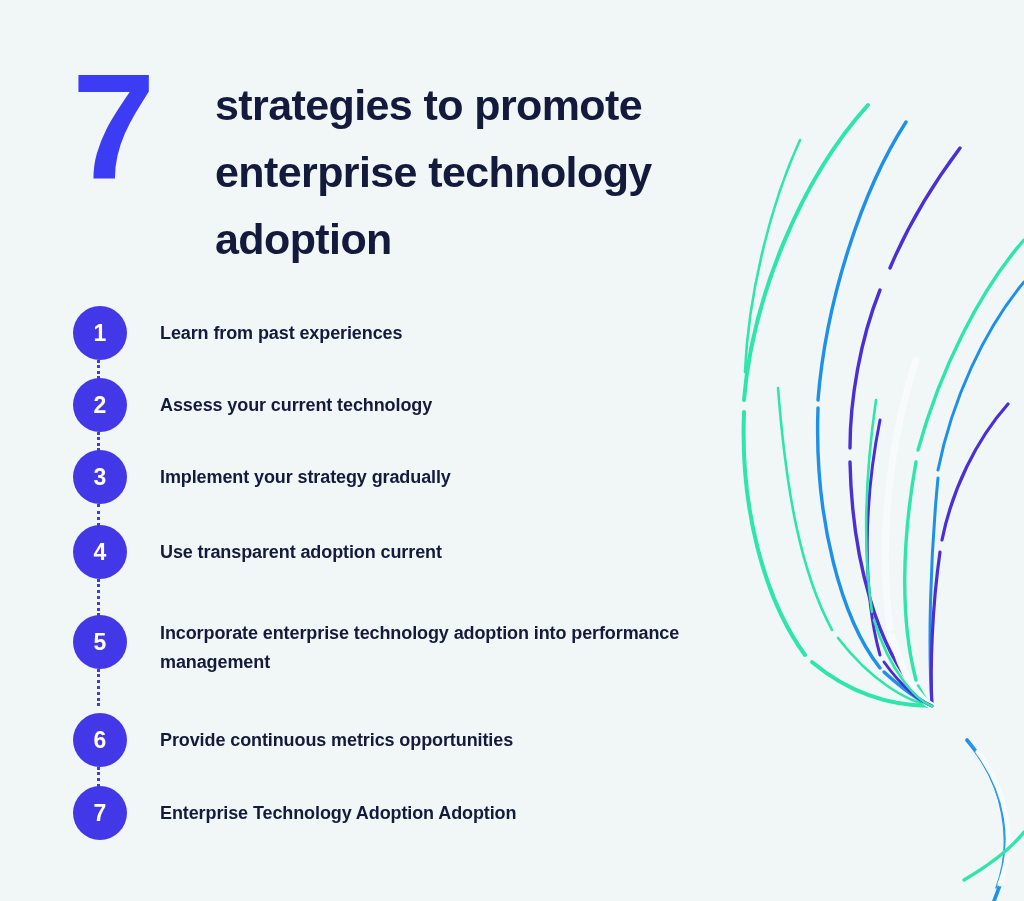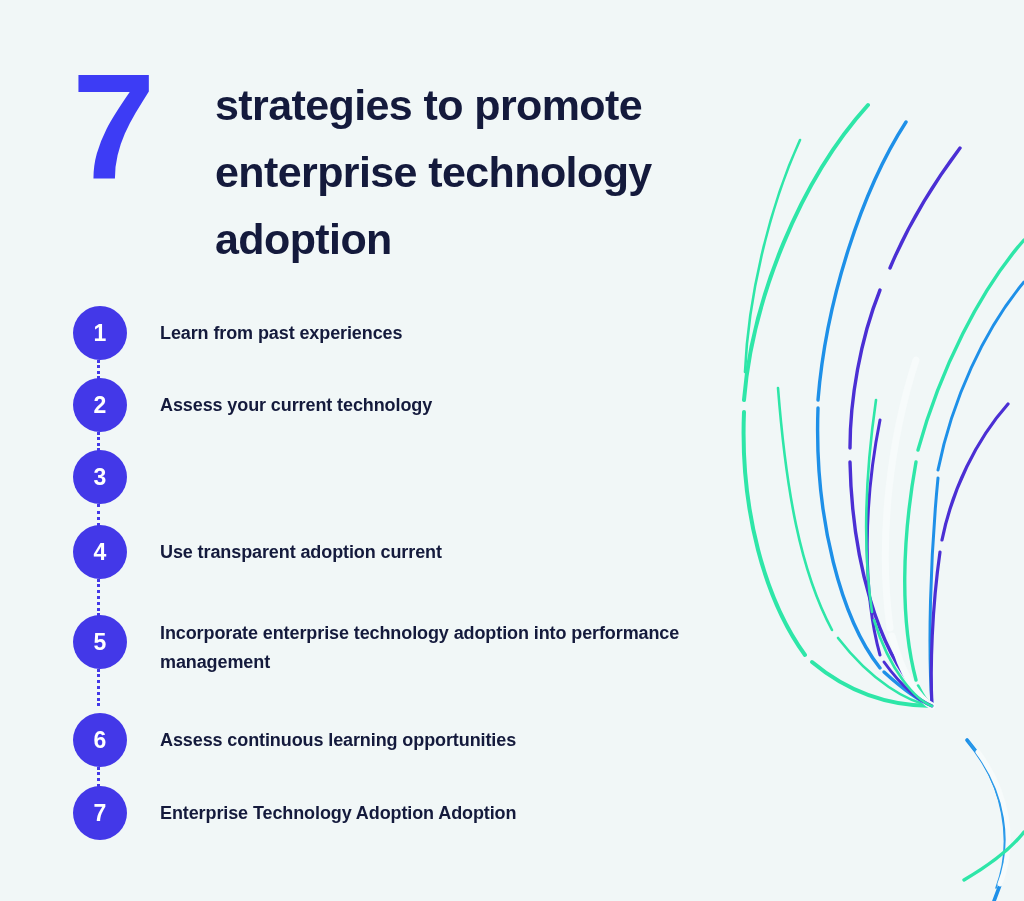--- a/index.html
+++ b/index.html
@@ -206,41 +206,42 @@
           <div class="badge">2</div>
           <div class="connector" style="height: 19px;"></div>
         </div>
         <div class="step-label">Assess your current technology</div>
       </div>
       <div class="step" style="margin-bottom: 21px;">
         <div class="badge-col">
           <div class="badge">3</div>
           <div class="connector" style="height: 22px;"></div>
         </div>
+        <div class="step-label">Implement your strategy gradually</div>
       </div>
       <div class="step" style="margin-bottom: 36px;">
         <div class="badge-col">
           <div class="badge">4</div>
           <div class="connector" style="height: 37px;"></div>
         </div>
         <div class="step-label">Use transparent adoption current</div>
       </div>
       <div class="step" style="margin-bottom: 36px;">
         <div class="badge-col">
           <div class="badge">5</div>
           <div class="connector" style="height: 37px;"></div>
         </div>
         <div class="step-label two-line">Incorporate enterprise technology adoption into performance management</div>
       </div>
       <div class="step" style="margin-bottom: 19px;">
         <div class="badge-col">
           <div class="badge">6</div>
           <div class="connector" style="height: 20px;"></div>
         </div>
-        <div class="step-label">Assess continuous learning opportunities</div>
+        <div class="step-label">Provide continuous metrics opportunities</div>
       </div>
       <div class="step" style="margin-bottom: 0px;">
         <div class="badge-col">
           <div class="badge">7</div>
         </div>
         <div class="step-label">Enterprise Technology Adoption Adoption</div>
       </div>
     </div>
 
 </div>

